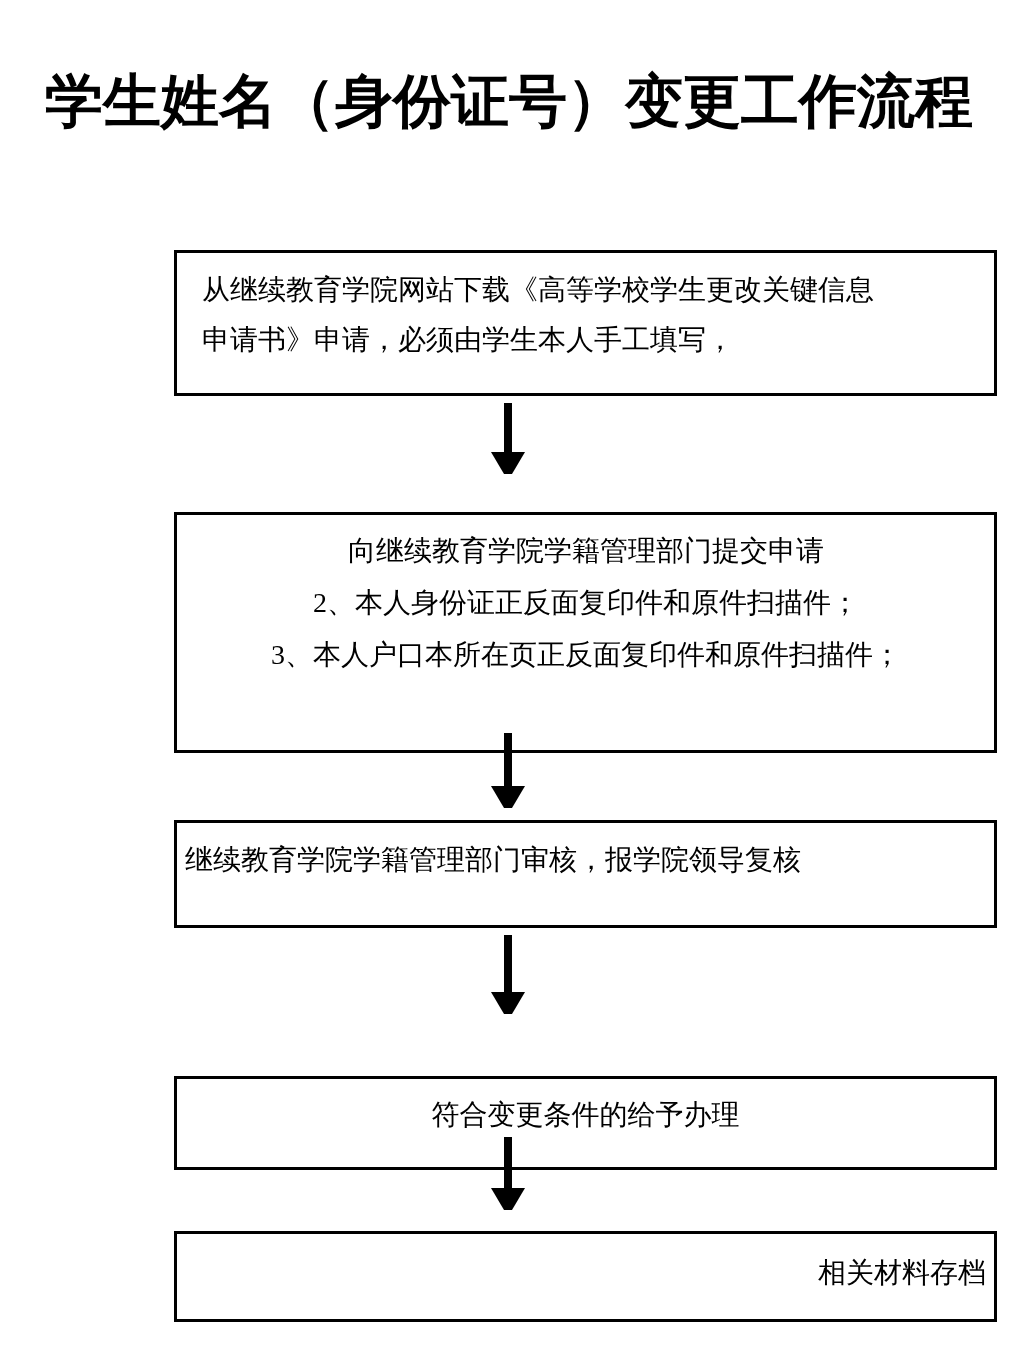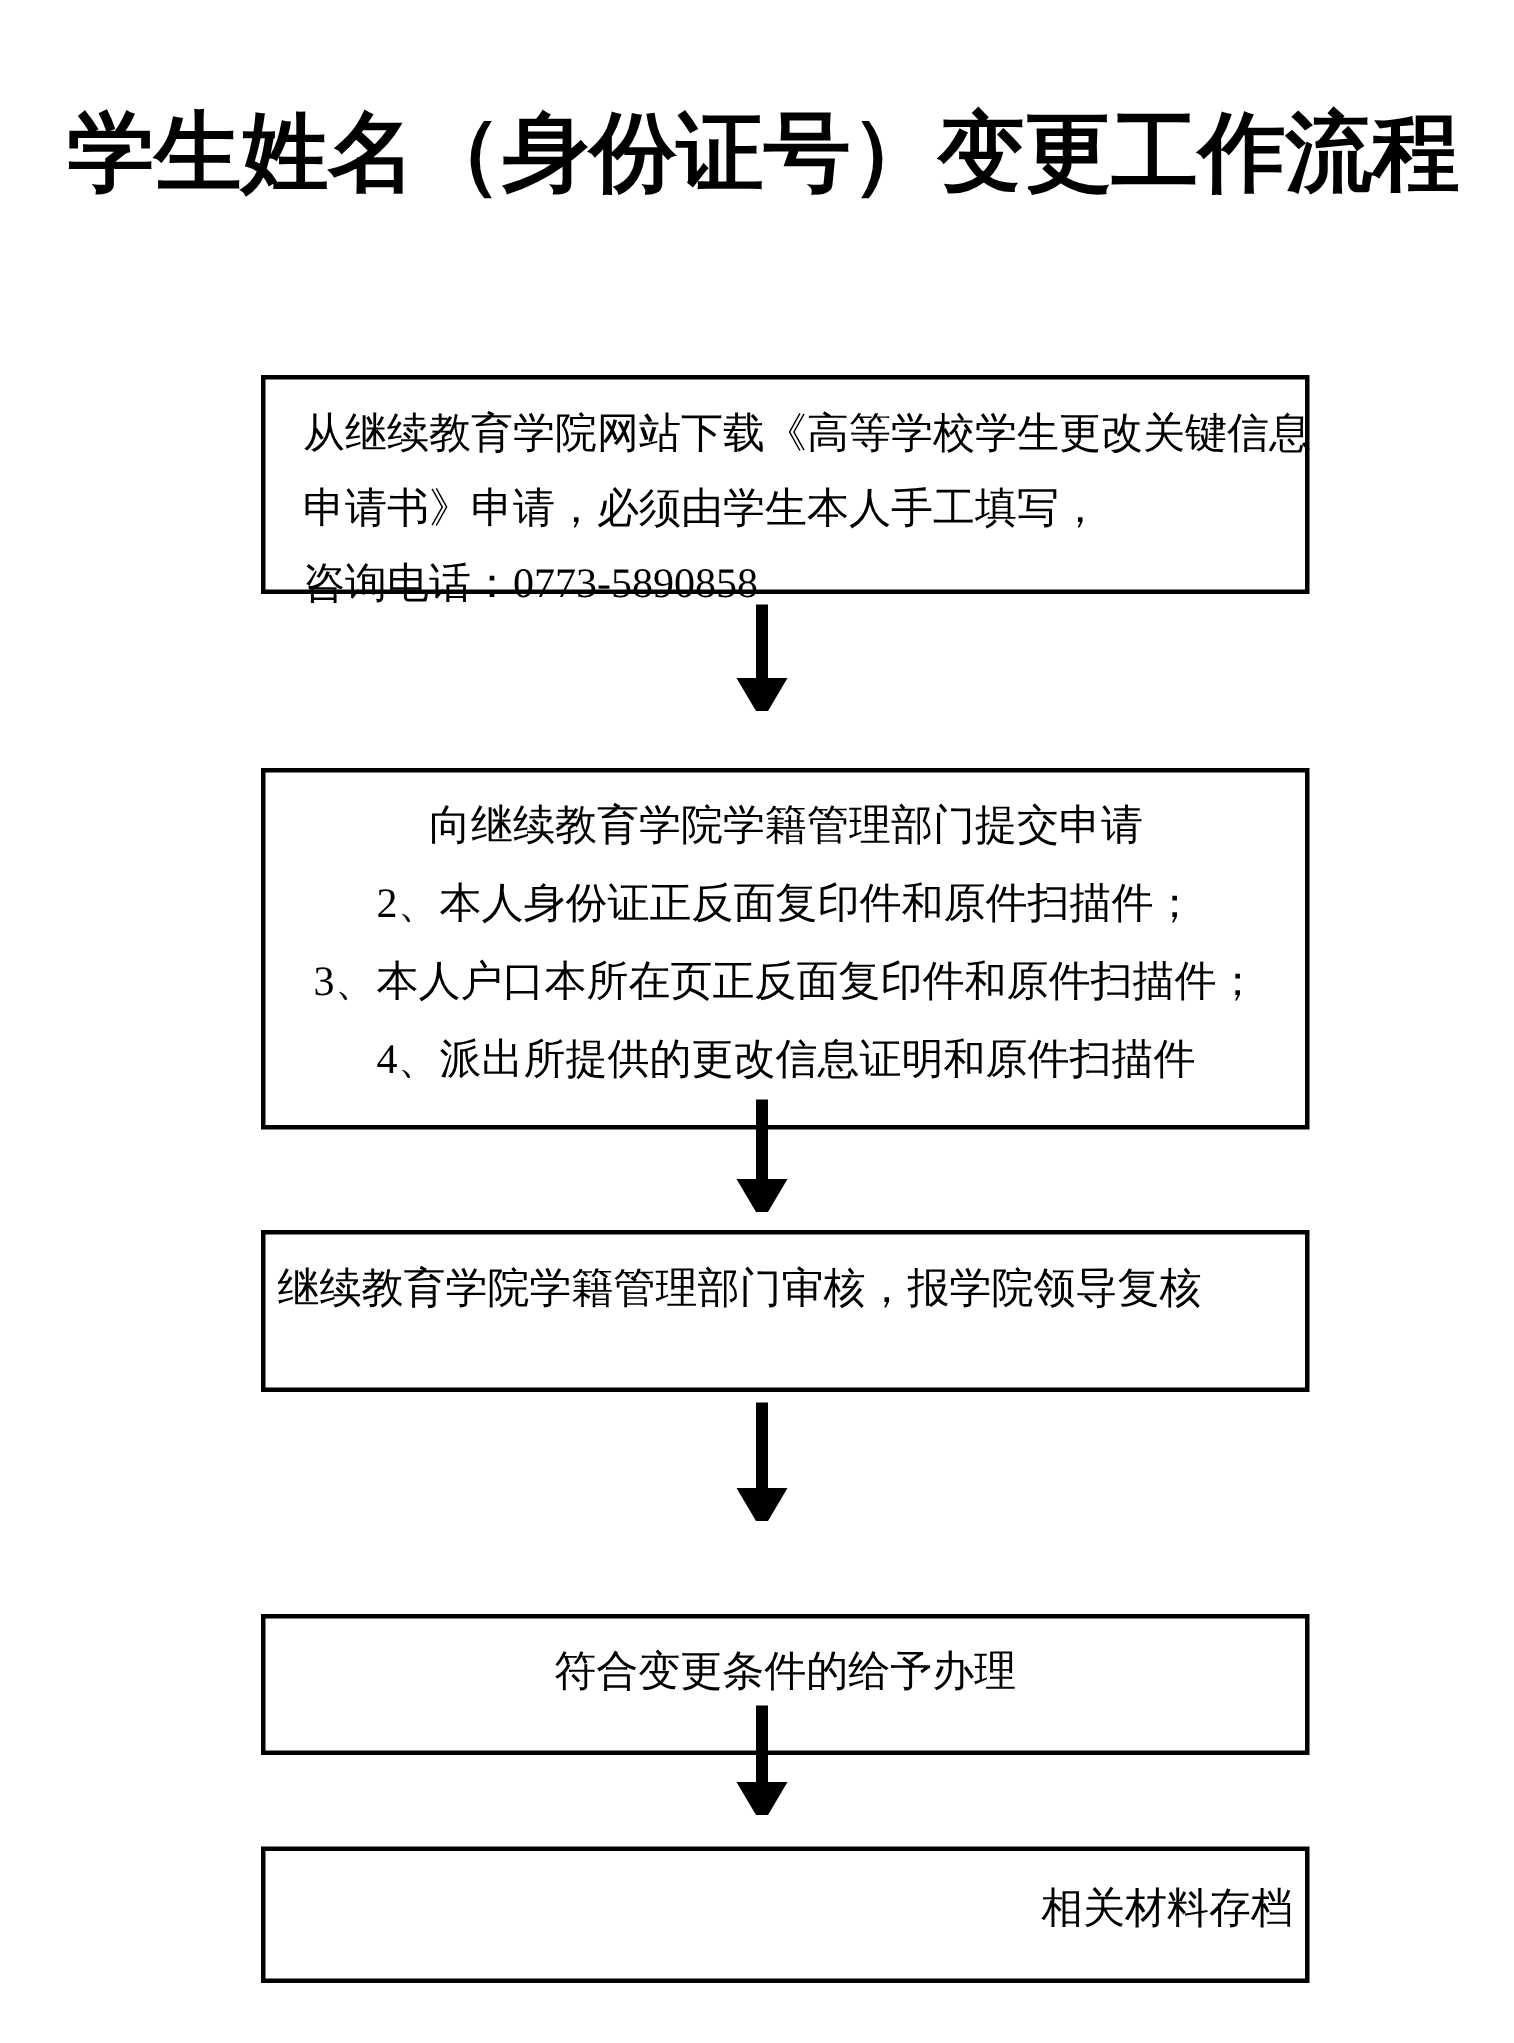--- a/index.html
+++ b/index.html
@@ -22,21 +22,21 @@
     font-weight: bold;
     font-size: 58px;
     line-height: 1.15;
     letter-spacing: 0px;
     white-space: nowrap;
     color: #000000;
   }
   .box {
     position: absolute;
     left: 166px;
-    width: 699px;
+    width: 823px;
     border: 3px solid #000000;
     background: #ffffff;
     font-size: 28px;
     color: #000000;
   }
   .box .line { white-space: nowrap; }
   .box1 {
     top: 242px;
     height: 146px;
     padding: 12px 20px 0 21px;
@@ -99,33 +99,31 @@
 </head>
 <body>
 
 <div class="page">
 
   <h1 class="title">学生姓名（身份证号）变更工作流程</h1>
 
   <div class="box box1">
     <div class="line">从继续教育学院网站下载《高等学校学生更改关键信息</div>
     <div class="line">申请书》申请，必须由学生本人手工填写，</div>
-    <div class="line">咨询电话：0773-5890858</div>
   </div>
 
   <div class="arrow arrow1">
     <div class="arrow-line"></div>
     <div class="arrow-head"></div>
   </div>
 
   <div class="box box2">
     <div class="line">向继续教育学院学籍管理部门提交申请</div>
     <div class="line">2、本人身份证正反面复印件和原件扫描件；</div>
     <div class="line">3、本人户口本所在页正反面复印件和原件扫描件；</div>
-    <div class="line">4、派出所提供的更改信息证明和原件扫描件</div>
   </div>
 
   <div class="arrow arrow2">
     <div class="arrow-line"></div>
     <div class="arrow-head"></div>
   </div>
 
   <div class="box box3">
     <div class="line">继续教育学院学籍管理部门审核，报学院领导复核</div>
   </div>

